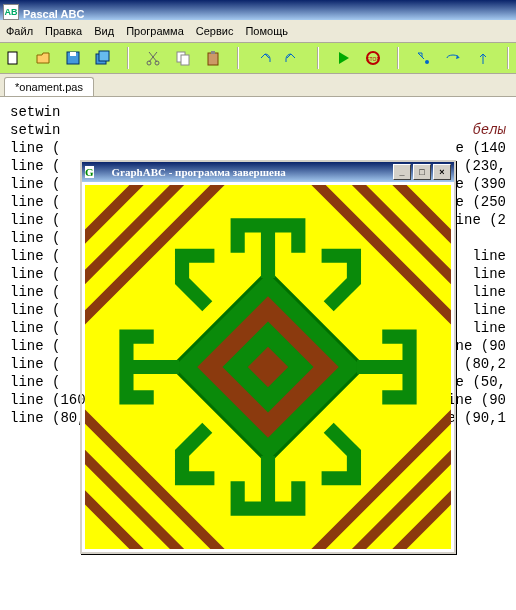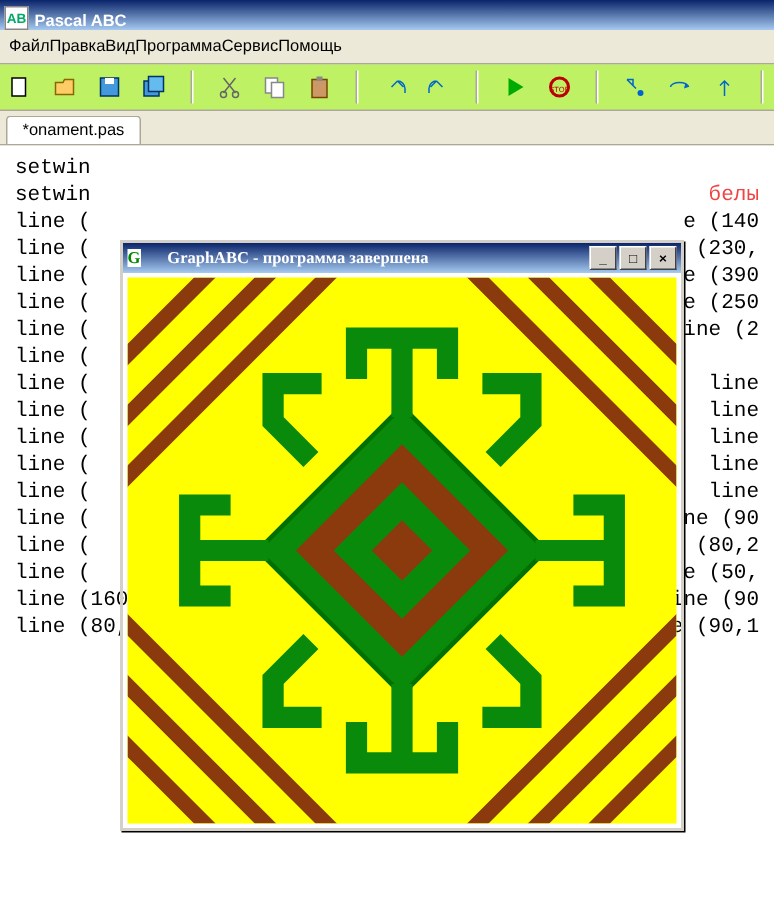--- a/index.html
+++ b/index.html
@@ -1,27 +1,27 @@
 <!DOCTYPE html>
 <html><head>
 <meta charset="utf-8">
 <style>
   body{margin:0;font-family:Tahoma,Arial,sans-serif;font-size:11px;background:#d4d0c8;width:516px;height:610px;overflow:hidden}
   .titlebar{background:linear-gradient(#0a246a,#a6caf0);color:#fff;height:20px;display:flex;align-items:flex-end;padding:0 3px;font-weight:bold}
   .titlebar .ico{width:14px;height:14px;background:#fff;color:#0a6;font-size:9px;margin-right:4px;display:flex;align-items:center;justify-content:center;border:1px solid #888}
-  .menubar{background:#ece9d8;height:22px;display:flex;align-items:center;padding:0 6px;border-bottom:1px solid #aca899;}
+  .menubar{background:#ece9d8;height:22px;display:flex;align-items:center;padding:0 6px;border-bottom:1px solid #aca899;gap:12px}
   .menubar span{cursor:default}
   .toolbar{background:#bef264;height:30px;display:flex;align-items:center;padding:0 4px;border-bottom:1px solid #aca899;gap:12px}
   .tbtn{width:22px;height:22px;display:flex;align-items:center;justify-content:center;border:1px solid transparent}
   .tsep{width:2px;height:22px;border-left:1px solid #aca899;border-right:1px solid #fff;margin:0 3px}
   .tabbar{background:#ece9d8;height:22px;display:flex;align-items:flex-end;padding:0 4px;border-bottom:1px solid #aca899}
   .tab{background:#fff;border:1px solid #aca899;border-bottom:none;padding:3px 10px;font-size:11px;border-radius:3px 3px 0 0}
   .editor{background:#fff;height:516px;padding:6px 10px;font-family:"Courier New",monospace;font-size:14px;color:#000;line-height:18px;overflow:hidden;position:relative}
   .kw{font-weight:bold}
-  .cm{color:#ef4444;}
+  .cm{color:#7f1d1d;font-style:italic}
   .graphwin{position:absolute;left:80px;top:160px;width:372px;height:390px;border:2px solid #d4d0c8;box-shadow:1px 1px 0 #000}
   .gtitle{height:20px;background:linear-gradient(#0a246a,#a6caf0);color:#fff;display:flex;align-items:center;padding:0 3px;font:bold 11px Tahoma}
   .gtitle .spacer{flex:1}
   .wbtn{width:16px;height:14px;background:#d4d0c8;border:1px solid #fff;border-right-color:#404040;border-bottom-color:#404040;margin-left:2px;font:bold 9px Arial;display:flex;align-items:center;justify-content:center;color:#000}
   .canvas{background:#ff0;height:364px;margin:3px;position:relative;overflow:hidden}
   svg.ico{width:16px;height:16px}
 </style>
 </head>
 <body>
 

